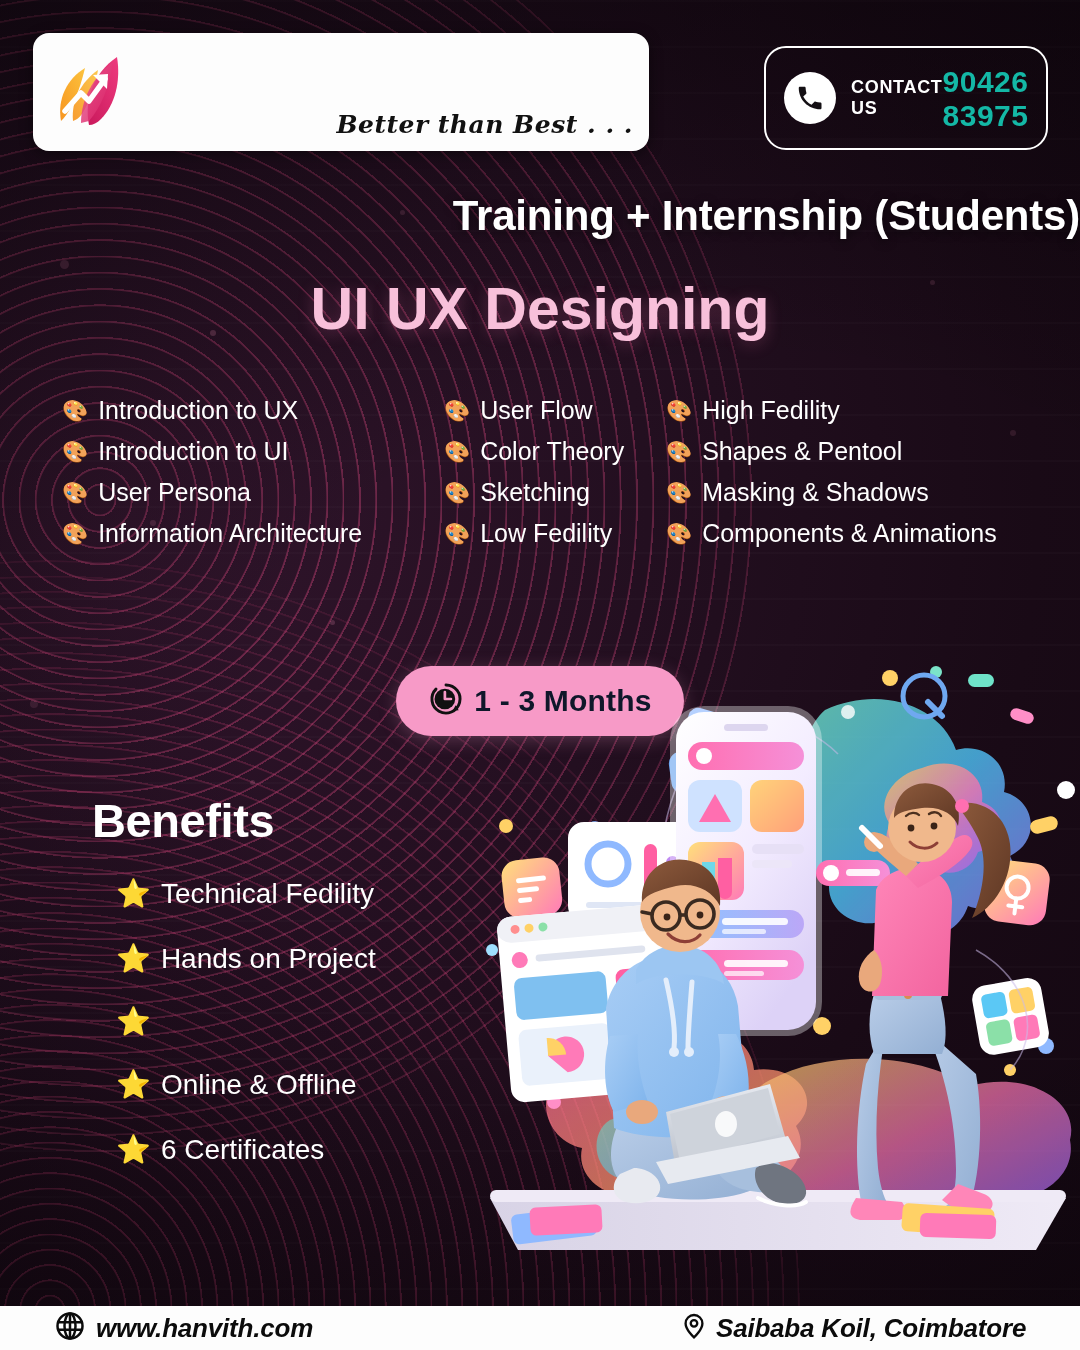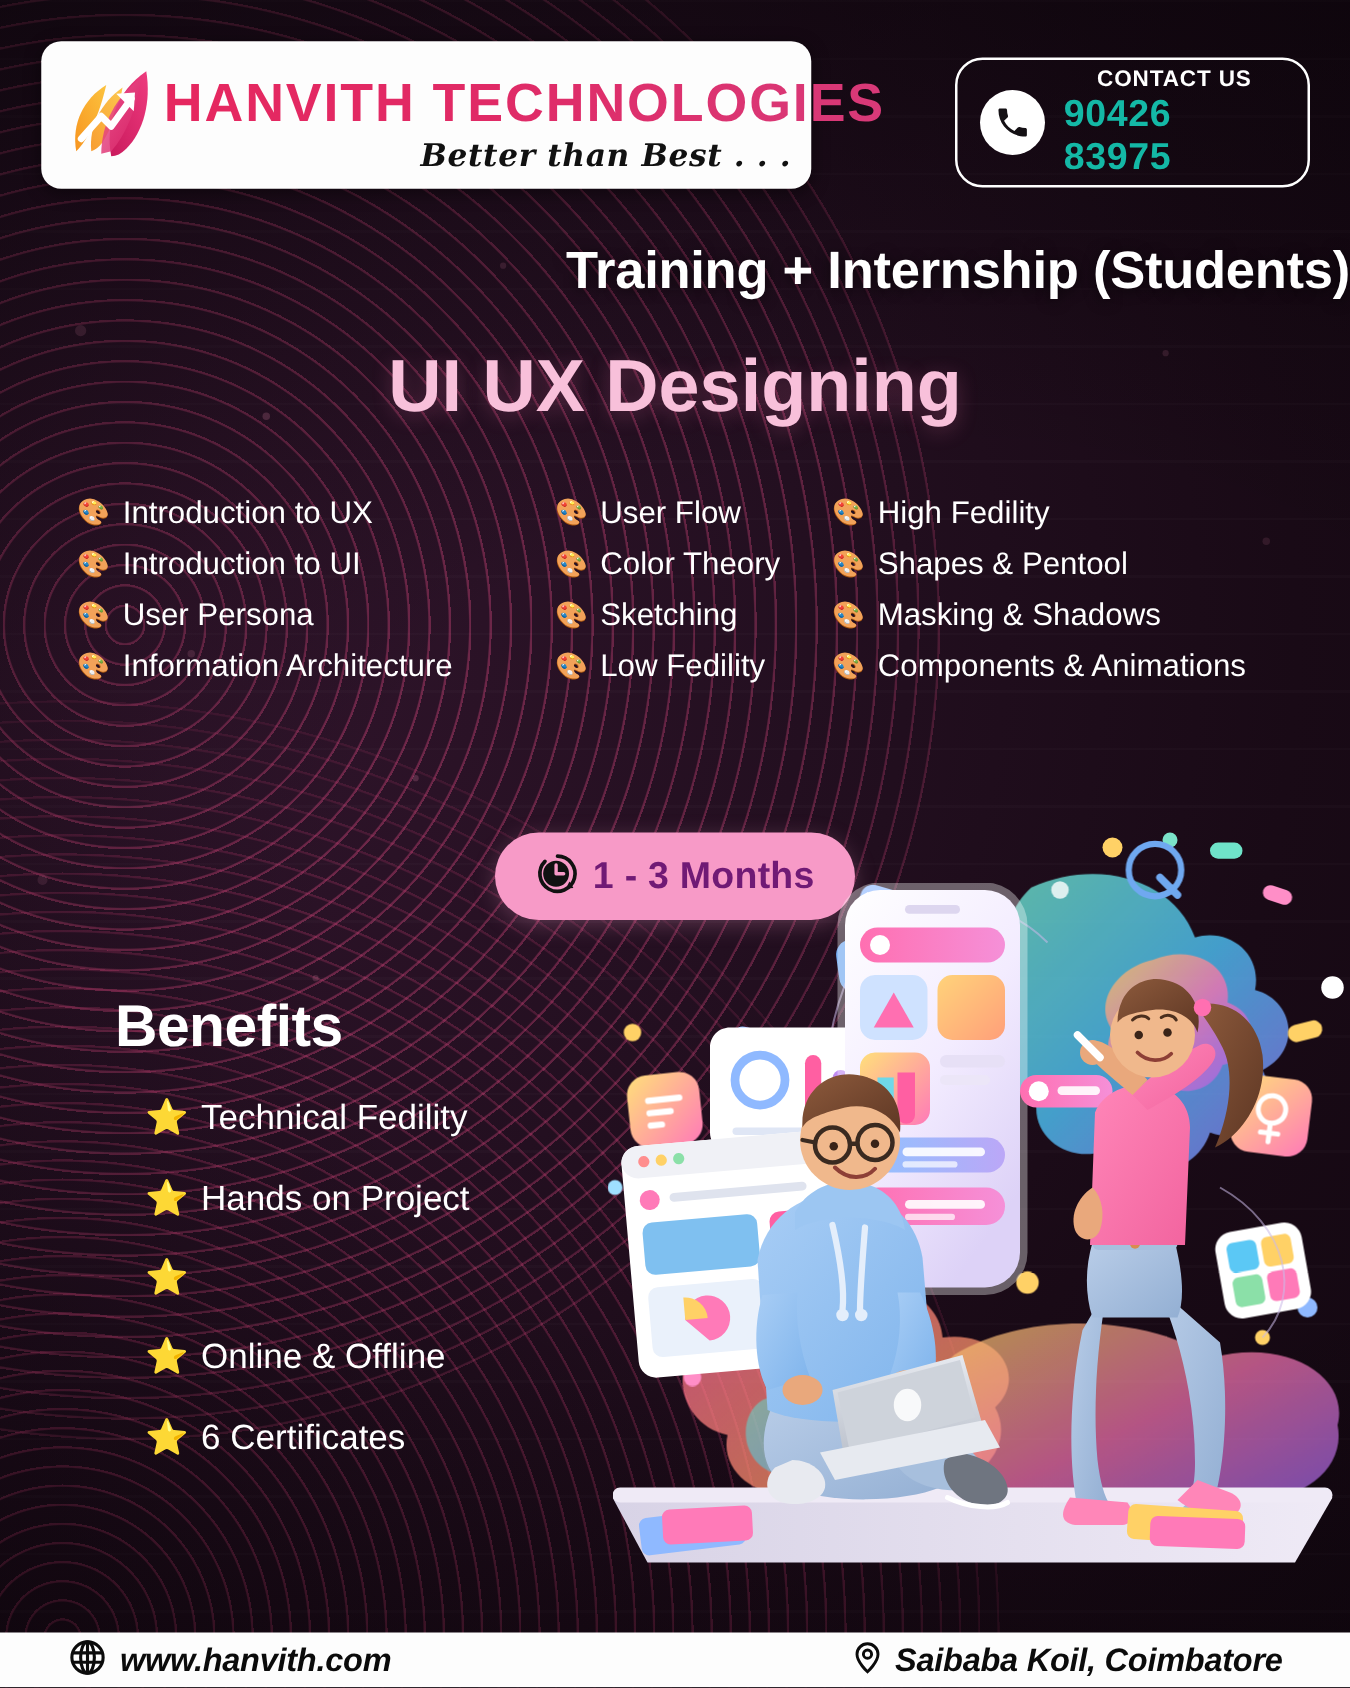--- a/index.html
+++ b/index.html
@@ -106,21 +106,21 @@
     border:2.5px solid #ffffff;
     border-radius:22px;
     display:flex; align-items:center; gap:15px;
     padding:0 18px;
   }
   .phone-circle{
     width:52px; height:52px; border-radius:50%;
     background:#fff; flex:0 0 auto;
     display:flex; align-items:center; justify-content:center;
   }
-  .contact-lines{ display:flex; flex-direction:column; align-items:center; flex:1; }
+  .contact-lines{ display:flex; align-items:center; flex:1; }
   .contact-label{
     color:#fff; font-size:18px; font-weight:700; letter-spacing:.7px;
   }
   .contact-number{
     color:#14b8a6; font-size:30px; font-weight:700; letter-spacing:.5px; margin-top:1px;
   }
 
   
   .kicker{
     position:absolute; left:0; right:0; top:192px;
@@ -153,21 +153,21 @@
 
   
   .duration{
     position:absolute; left:396px; top:666px;
     width:288px; height:70px;
     background:#f79ac7; border-radius:36px;
     display:flex; align-items:center; justify-content:center; gap:10px;
     box-shadow:0 4px 18px rgba(247,154,199,.25);
   }
   .duration-text{
-    color:#701a75; font-size:30px; font-weight:700; letter-spacing:.2px;
+    color:#0f172a; font-size:30px; font-weight:700; letter-spacing:.2px;
   }
 
   
   .benefits-title{
     position:absolute; left:92px; top:793px;
     color:#fff; font-size:47px; font-weight:700; letter-spacing:-.4px;
   }
   .benefits{
     position:absolute; left:116px; top:878px;
     display:flex; flex-direction:column; gap:33px;
@@ -241,21 +241,20 @@
         </defs>
         <path d="M10 72 C6 50 16 30 34 19 C30 36 26 46 20 58 C17 64 13 69 10 72 Z" fill="url(#lgOrange)"></path>
         <path d="M22 72 C20 52 30 33 47 21 C44 40 38 53 31 65 C28 69 25 71 22 72 Z" fill="url(#lgOrange)" opacity=".92"></path>
         <path d="M38 76 C33 52 42 24 66 8 C70 32 64 56 50 70 C46 74 42 76 38 76 Z" fill="url(#lgPink)"></path>
         <path d="M30 74 C30 50 42 28 62 13 C58 39 50 58 38 72 Z" fill="url(#lgPink2)" opacity=".85"></path>
         <path d="M14 62 L30 44 L38 52 L54 30" stroke="#ffffff" stroke-width="5.5" fill="none" stroke-linecap="round" stroke-linejoin="round"></path>
         <path d="M42 26 L57 25 L56 40 Z" fill="#ffffff"></path>
       </svg>
     </span>
     <span class="logo-text">
-      <span class="logo-name">HANVITH TECHNOLOGIES</span>
       <span class="logo-tag">Better than Best . . .</span>
     </span>
   </div>
 
   <div class="contact-box">
     <span class="phone-circle">
       <svg viewBox="0 0 24 24" width="30" height="30" aria-hidden="true">
         <path fill="#141014" d="M6.6 10.8c1.5 2.9 3.7 5.1 6.6 6.6l2.2-2.2c.3-.3.7-.4 1.1-.3 1.2.4 2.4.6 3.7.6.6 0 1 .4 1 1V20c0 .6-.4 1-1 1C10.6 21 3 13.4 3 4c0-.6.4-1 1-1h3.5c.6 0 1 .4 1 1 0 1.3.2 2.5.6 3.7.1.4 0 .8-.3 1.1l-2.2 2z"></path>
       </svg>
     </span>

